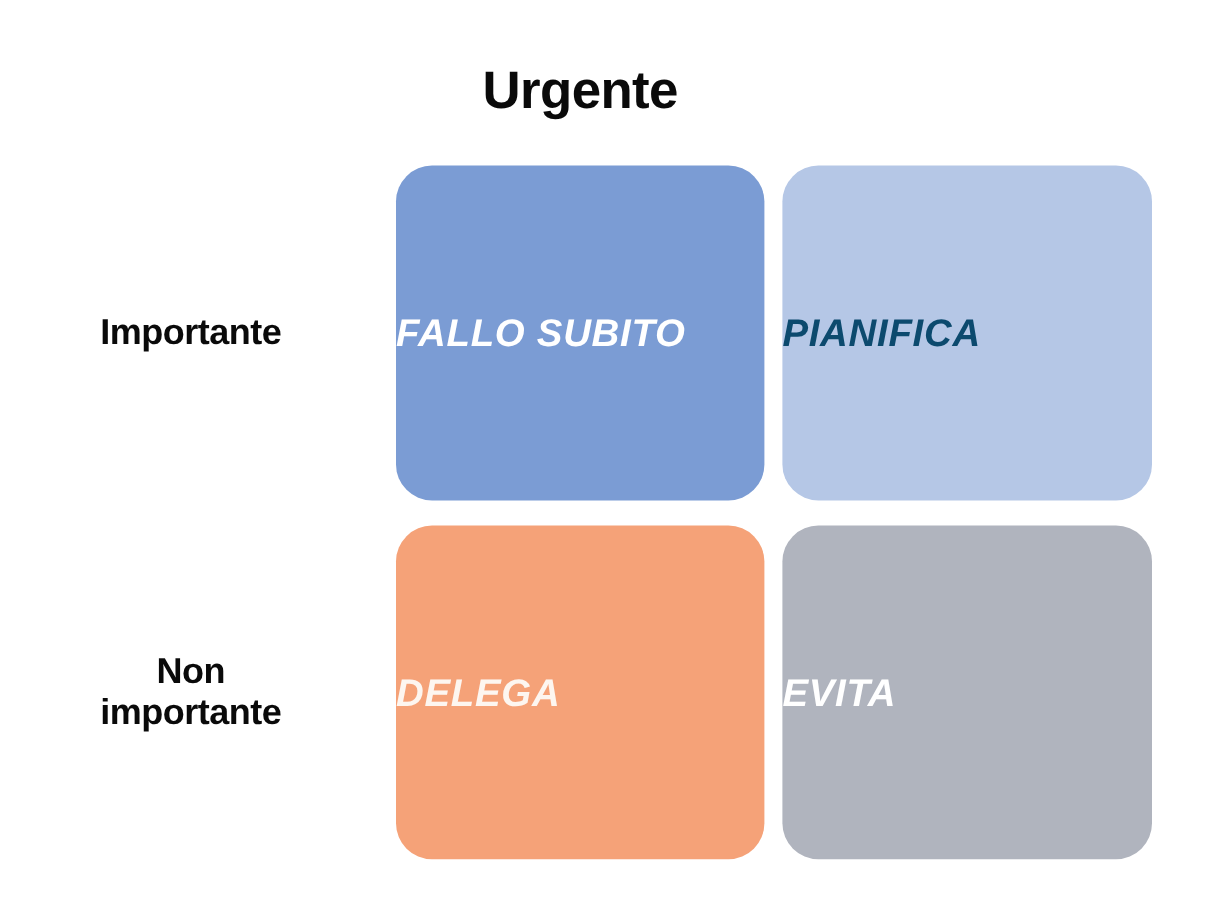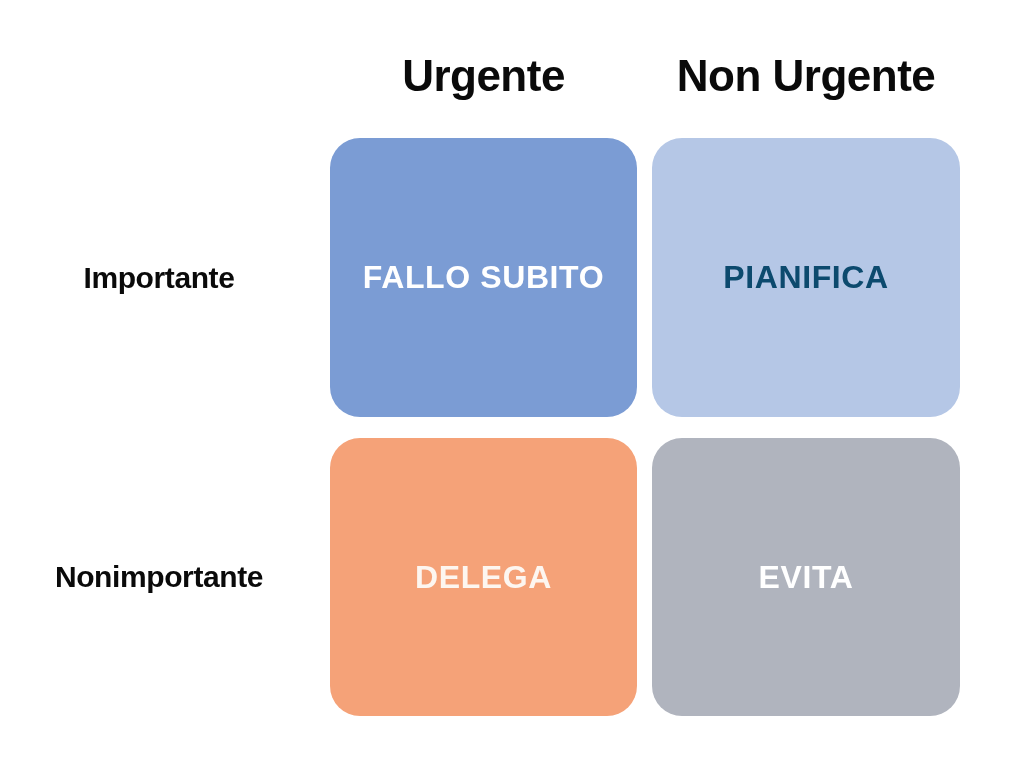--- a/index.html
+++ b/index.html
@@ -53,34 +53,34 @@
     top: 138px;
     height: 279px;
     display: flex;
     align-items: center;
     justify-content: center;
   }
   #row-label-notimportant {
     top: 438px;
     height: 278px;
     display: flex;
-    flex-direction: row;
+    flex-direction: column;
     align-items: center;
     justify-content: center;
     line-height: 1.15;
   }
   #row-label-notimportant .ln { display: block; }
 
   
   .quadrant {
     position: absolute;
     border-radius: 30px;
     display: flex;
     align-items: center;
-    justify-content: center;
+    font-style: italic;
   }
   .quadrant .q-label {
     font-size: 32px;
     font-weight: bold;
     letter-spacing: 0.6px;
     white-space: nowrap;
     text-align: center;
   }
 
   #quadrant-do      { left: 330px; top: 138px; width: 307px; height: 279px; background: #7b9cd4; }
@@ -93,21 +93,20 @@
   #quadrant-delegate .q-label { color: #fdf6f0; }
   #quadrant-avoid   .q-label { color: #ffffff; }
 </style>
 </head>
 <body>
 
 <div id="matrix-root">
 
   <div class="col-header" id="col-header-urgent">Urgente</div>
 
-  <div class="col-header" id="col-header-nonurgent">Non Urgente</div>
 
   <div class="row-label" id="row-label-important">
     <span class="ln">Importante</span>
   </div>
 
   <div class="row-label" id="row-label-notimportant">
     <span class="ln">Non</span>
     <span class="ln">importante</span>
   </div>
 

